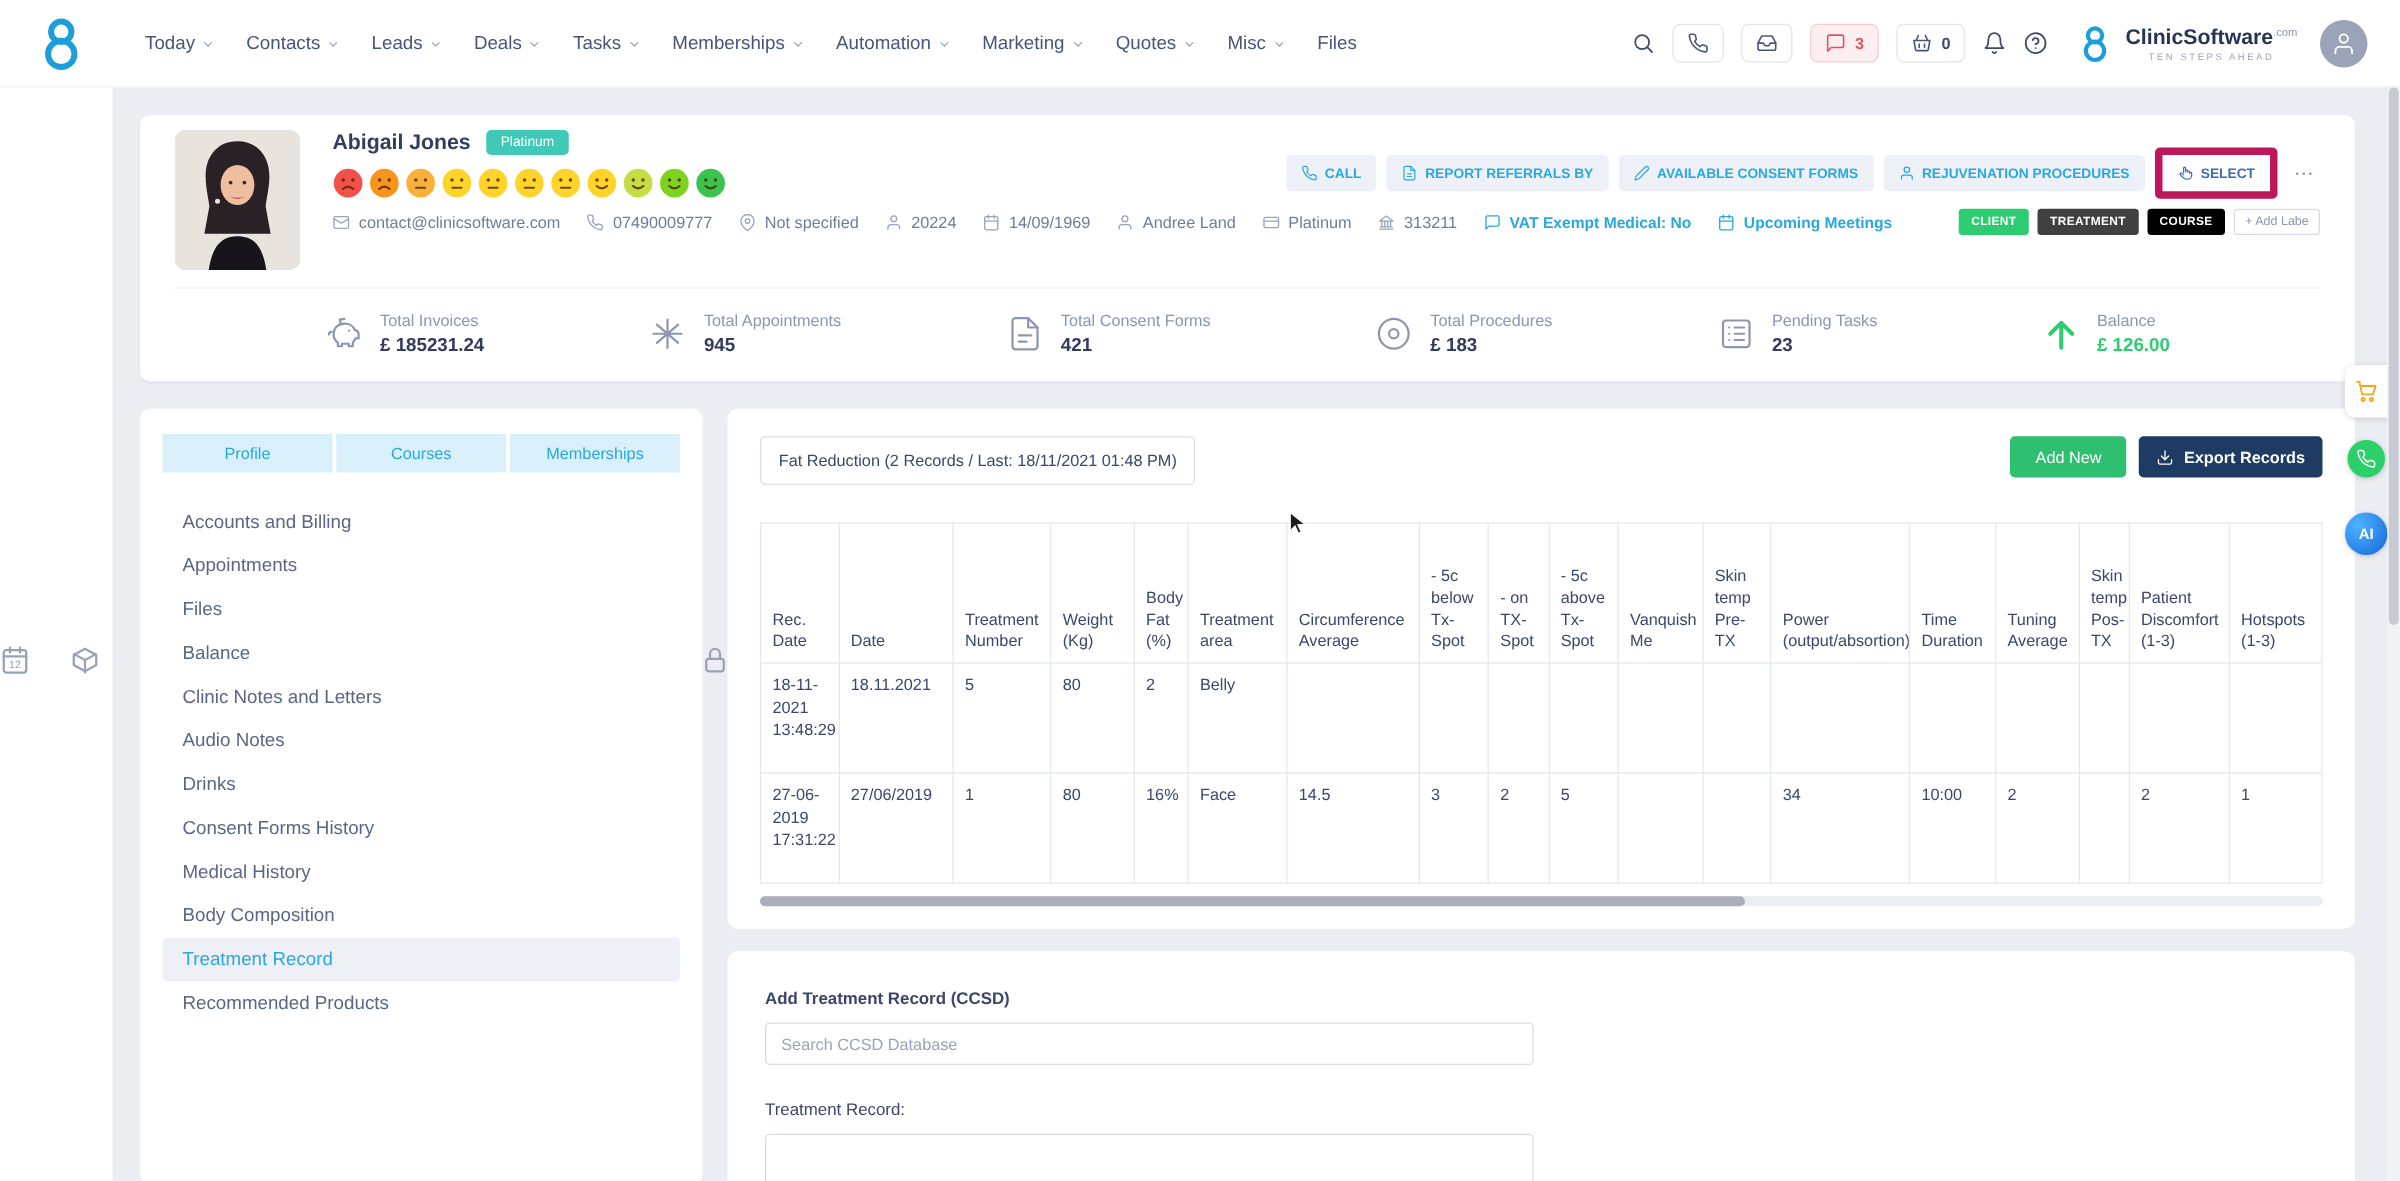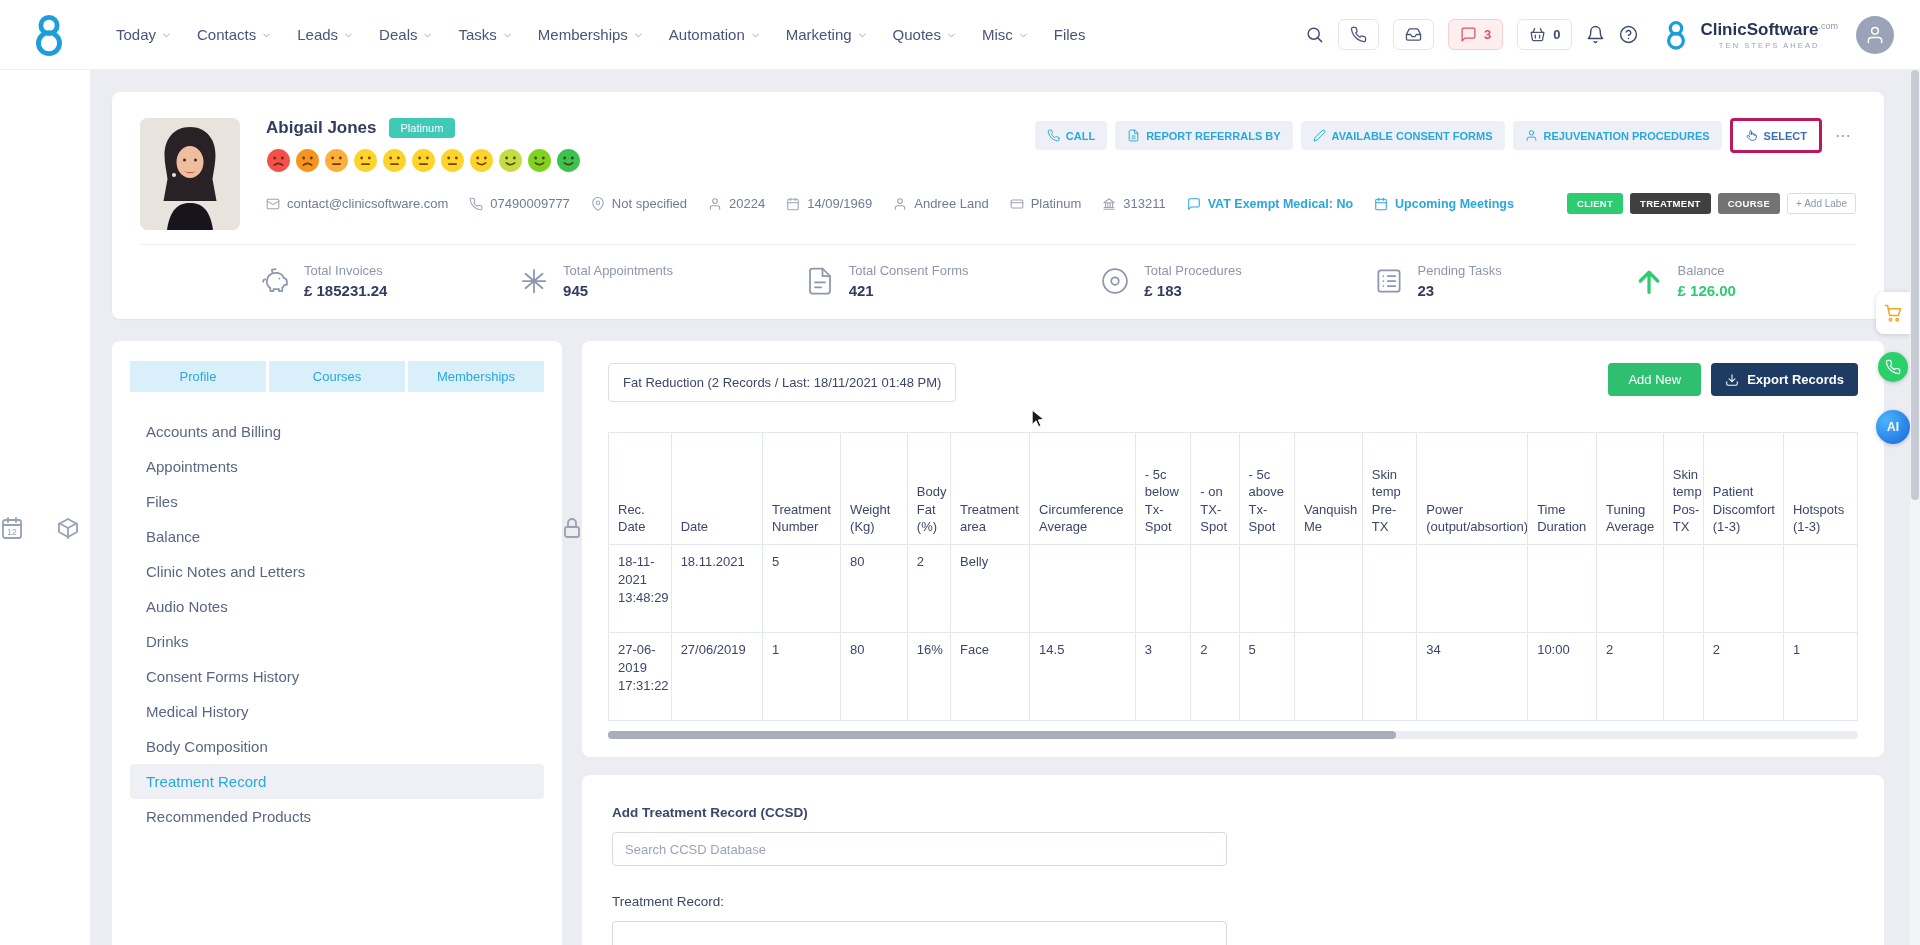--- a/index.html
+++ b/index.html
@@ -29,42 +29,42 @@
   .avatar-btn{width:38px;height:38px;border-radius:50%;background:#9aa3b8;display:flex;align-items:center;justify-content:center;color:#fff;margin-left:4px;cursor:pointer}
   .avatar-btn .ic{width:20px;height:20px}
 
   
   .rail{position:absolute;top:70px;left:0;width:90px;bottom:0;background:#fff;display:flex;flex-direction:row;align-items:center;padding-top:40px;gap:32px;color:#99a1b5}
   .rail .ic{width:24px;height:24px;cursor:pointer}
 
   
   .content{position:absolute;top:70px;left:90px;right:28px;bottom:0;padding:22px 8px 0 22px;overflow:hidden}
 
-  .patient-card{background:#fff;border-radius:8px;box-shadow:0 1px 2px rgba(44,58,98,.05);padding:26px 28px 0;position:relative}
+  .patient-card{background:#fff;border-radius:8px;box-shadow:0 1px 2px rgba(44,58,98,.05);padding:12px 28px 0;position:relative}
   .p-top{display:flex}
   .p-avatar{width:100px;height:112px;border-radius:8px;overflow:hidden;flex:none;background:#e9e3dd}
   .p-main{margin-left:26px;flex:1;min-width:0}
   .p-name-row{display:flex;align-items:center;gap:12px}
   h1{font-size:17px;color:#333c5e;font-weight:bold}
   .tier{background:#3fc9b6;color:#fff;font-size:11px;padding:4px 12px;border-radius:4px}
   .emoji-row{display:flex;gap:4px;margin-top:10px}
   .emoji{width:25px;height:25px;cursor:pointer}
   .emoji svg{width:100%;height:100%}
-  .info-row{display:flex;gap:21px;margin-top:20px;font-size:13px;color:#707b97}
+  .info-row{display:flex;gap:21px;margin-top:8px;font-size:13px;color:#707b97}
   .info-item{display:flex;align-items:center;gap:7px;white-space:nowrap}
   .info-item .ic{width:14px;height:14px;color:#9aa3b8}
   .info-item.link{color:#2aa7dd;cursor:pointer;font-weight:bold;font-size:12.5px}
   .info-item.link .ic{color:#2aa7dd}
   .labels{display:flex;gap:7px;margin-left:auto;align-items:center}
   .label-badge{color:#fff;font-size:9.5px;font-weight:bold;padding:5px 10px;border-radius:3px;letter-spacing:.3px}
   .add-label{border:1px solid #d8dce6;color:#8d96ad;font-size:10px;padding:4px 8px;border-radius:3px;background:#fff;cursor:pointer;font-family:inherit}
   .p-actions{position:absolute;top:26px;right:28px;display:flex;align-items:center;gap:8px}
   .act-btn{display:flex;align-items:center;gap:6px;background:#edf1f7;border:none;color:#2aa7dd;font-size:11px;font-weight:bold;padding:8px 12px;border-radius:4px;cursor:pointer;font-family:inherit;white-space:nowrap}
   .act-btn .ic{width:13px;height:13px}
-  .select-btn{background:#fff;border:3px solid #be185d;color:#3d6eb5}
+  .select-btn{background:#fff;border:6px solid #be185d;color:#3d6eb5}
   .more-btn{background:none;border:none;color:#8d96ad;cursor:pointer;padding:4px}
   .more-btn .ic{width:18px;height:18px}
   .stats-row{display:flex;justify-content:space-between;border-top:1px solid #eef0f5;margin-top:14px;padding:18px 120px 20px}
   .stat{display:flex;align-items:center;gap:14px}
   .stat .ic{width:30px;height:30px;color:#8d96ad;stroke-width:1.4}
   .stat-label{font-size:13px;color:#8d96ad}
   .stat-value{font-size:15px;font-weight:bold;color:#333c5e;margin-top:4px}
   .stat.accent .ic{stroke-width:2.6}
 
   .cols{display:flex;gap:20px;margin-top:22px;align-items:flex-start}
@@ -469,21 +469,21 @@
             <div class="info-item link">
               <svg class="ic" viewBox="0 0 24 24" fill="none" stroke="currentColor" stroke-width="1.8" stroke-linecap="round" stroke-linejoin="round">
                 <rect x="3" y="4" width="18" height="18" rx="2"></rect>
                 <path d="M16 2v4M8 2v4M3 10h18"></path>
               </svg>
               <span>Upcoming Meetings</span>
             </div>
             <div class="labels">
               <span class="label-badge" style="background: rgb(46, 204, 113);">CLIENT</span>
               <span class="label-badge" style="background: #404040;">TREATMENT</span>
-              <span class="label-badge" style="background: #737373;">COURSE</span>
+              <span class="label-badge" style="background: #000000;">COURSE</span>
               <button class="add-label">+ Add Labe</button>
             </div>
           </div>
       </div>
     </div>
     <div class="p-actions">
         <button class="act-btn">
           <svg class="ic" viewBox="0 0 24 24" fill="none" stroke="currentColor" stroke-width="1.8" stroke-linecap="round" stroke-linejoin="round">
             <path d="M22 16.92v3a2 2 0 0 1-2.18 2 19.79 19.79 0 0 1-8.63-3.07 19.5 19.5 0 0 1-6-6A19.79 19.79 0 0 1 2.08 4.18 2 2 0 0 1 4.06 2h3a2 2 0 0 1 2 1.72c.12.96.37 1.9.72 2.81a2 2 0 0 1-.45 2.11L8.09 9.91a16 16 0 0 0 6 6l1.27-1.27a2 2 0 0 1 2.11-.45c.91.35 1.85.6 2.81.72A2 2 0 0 1 22 16.92z"></path>
           </svg>

